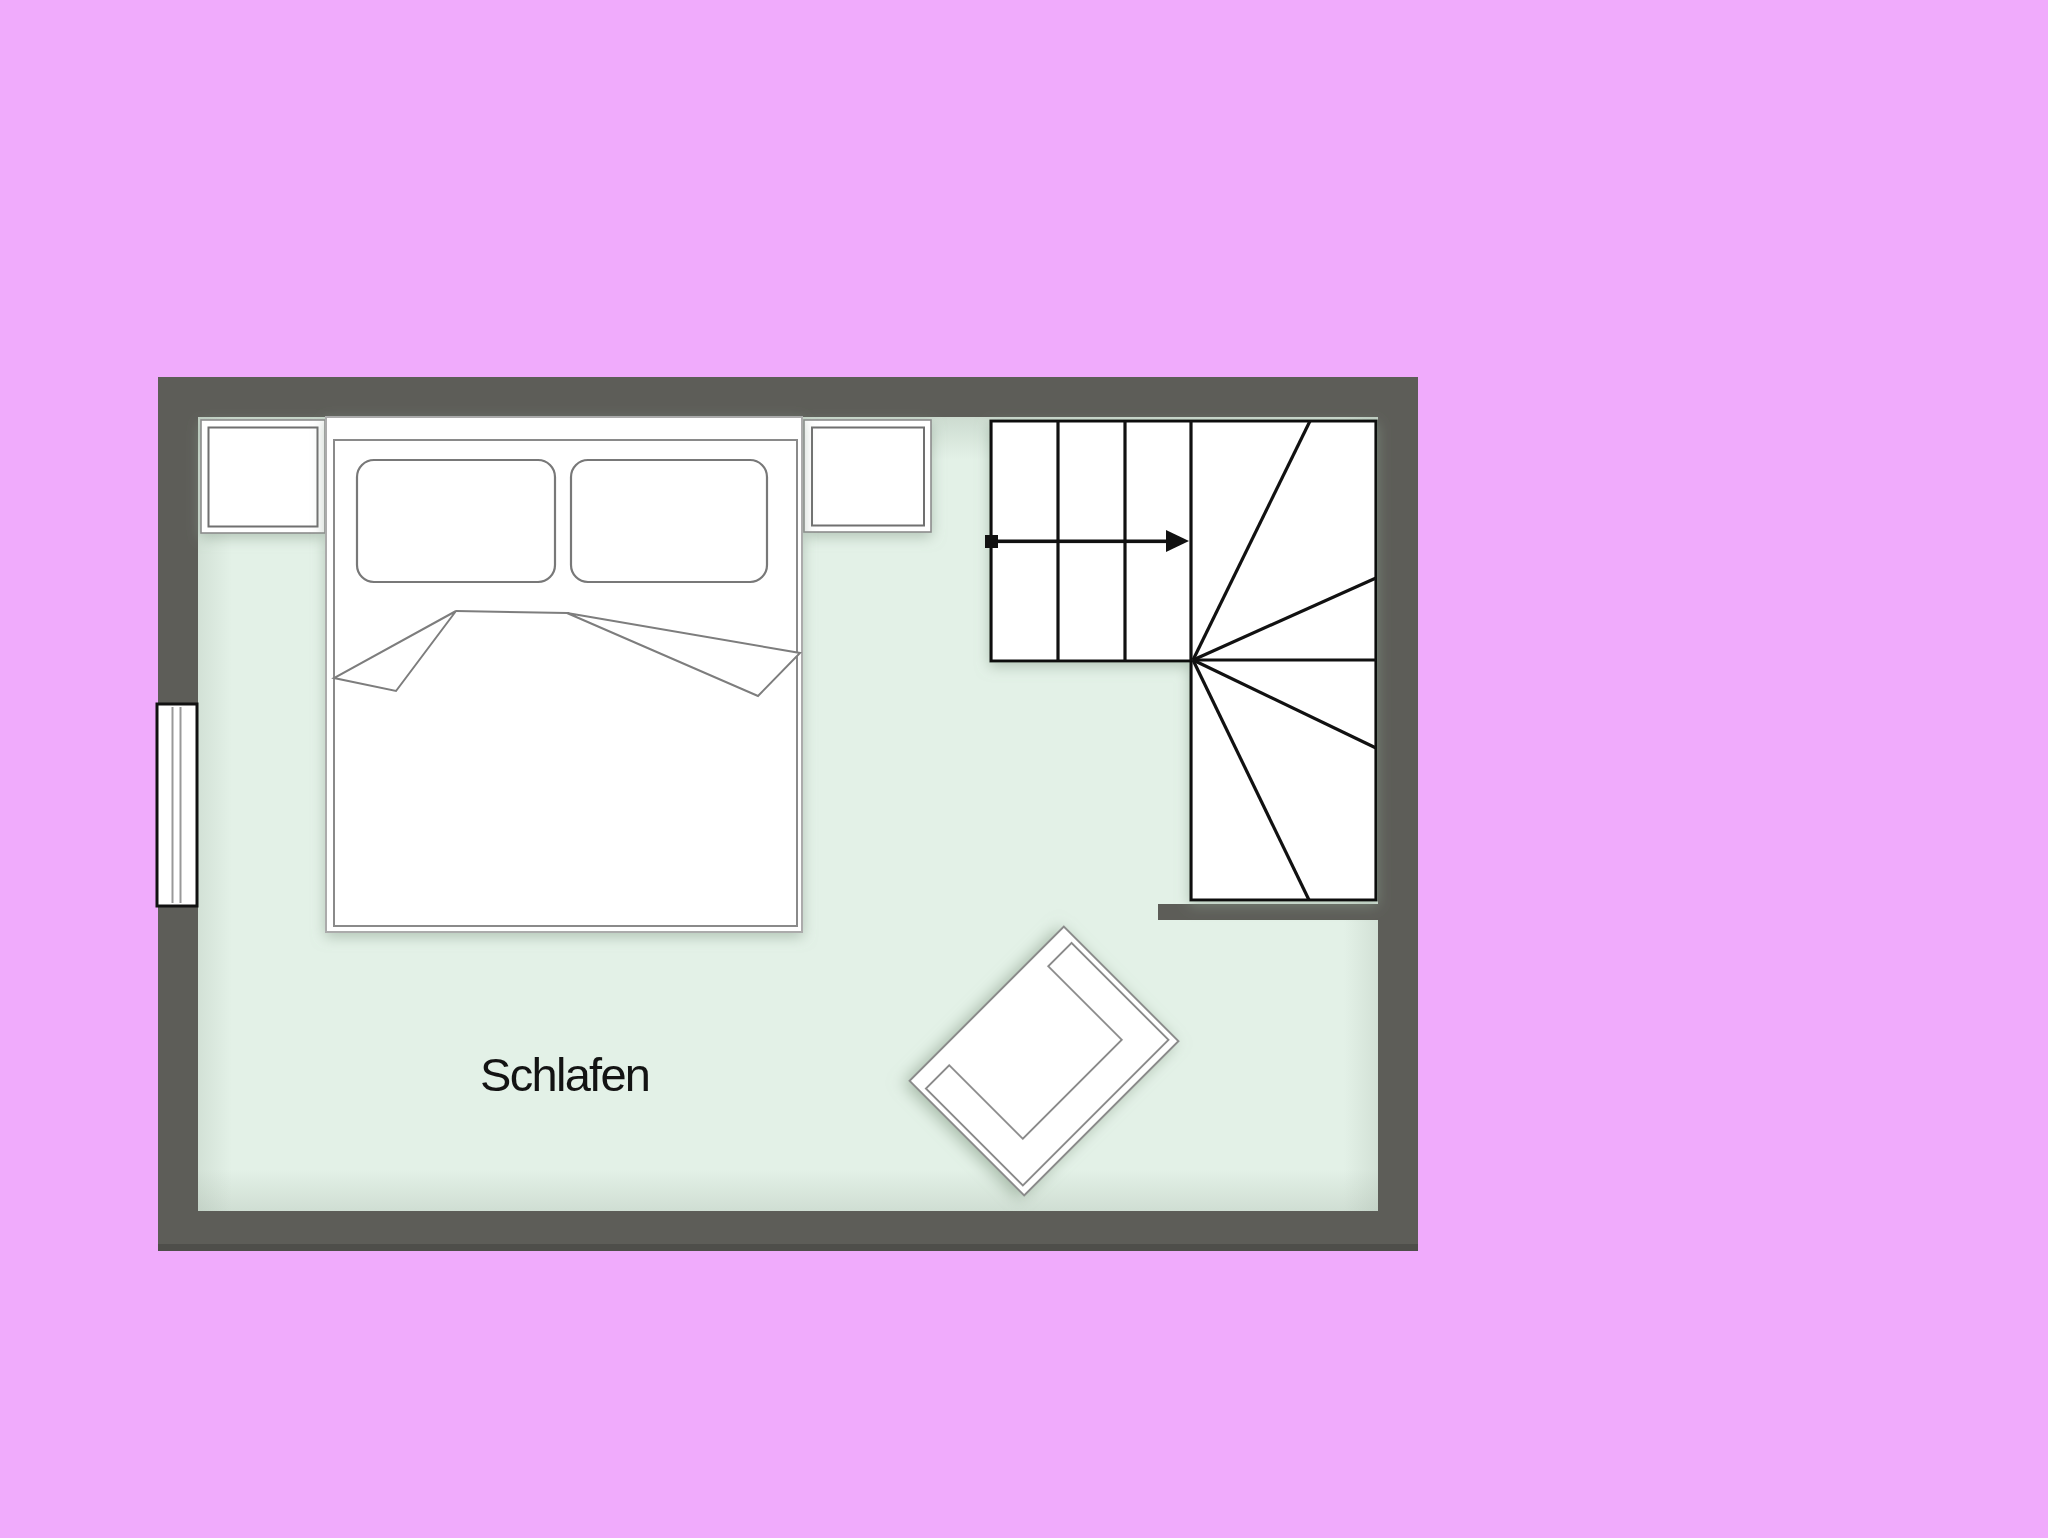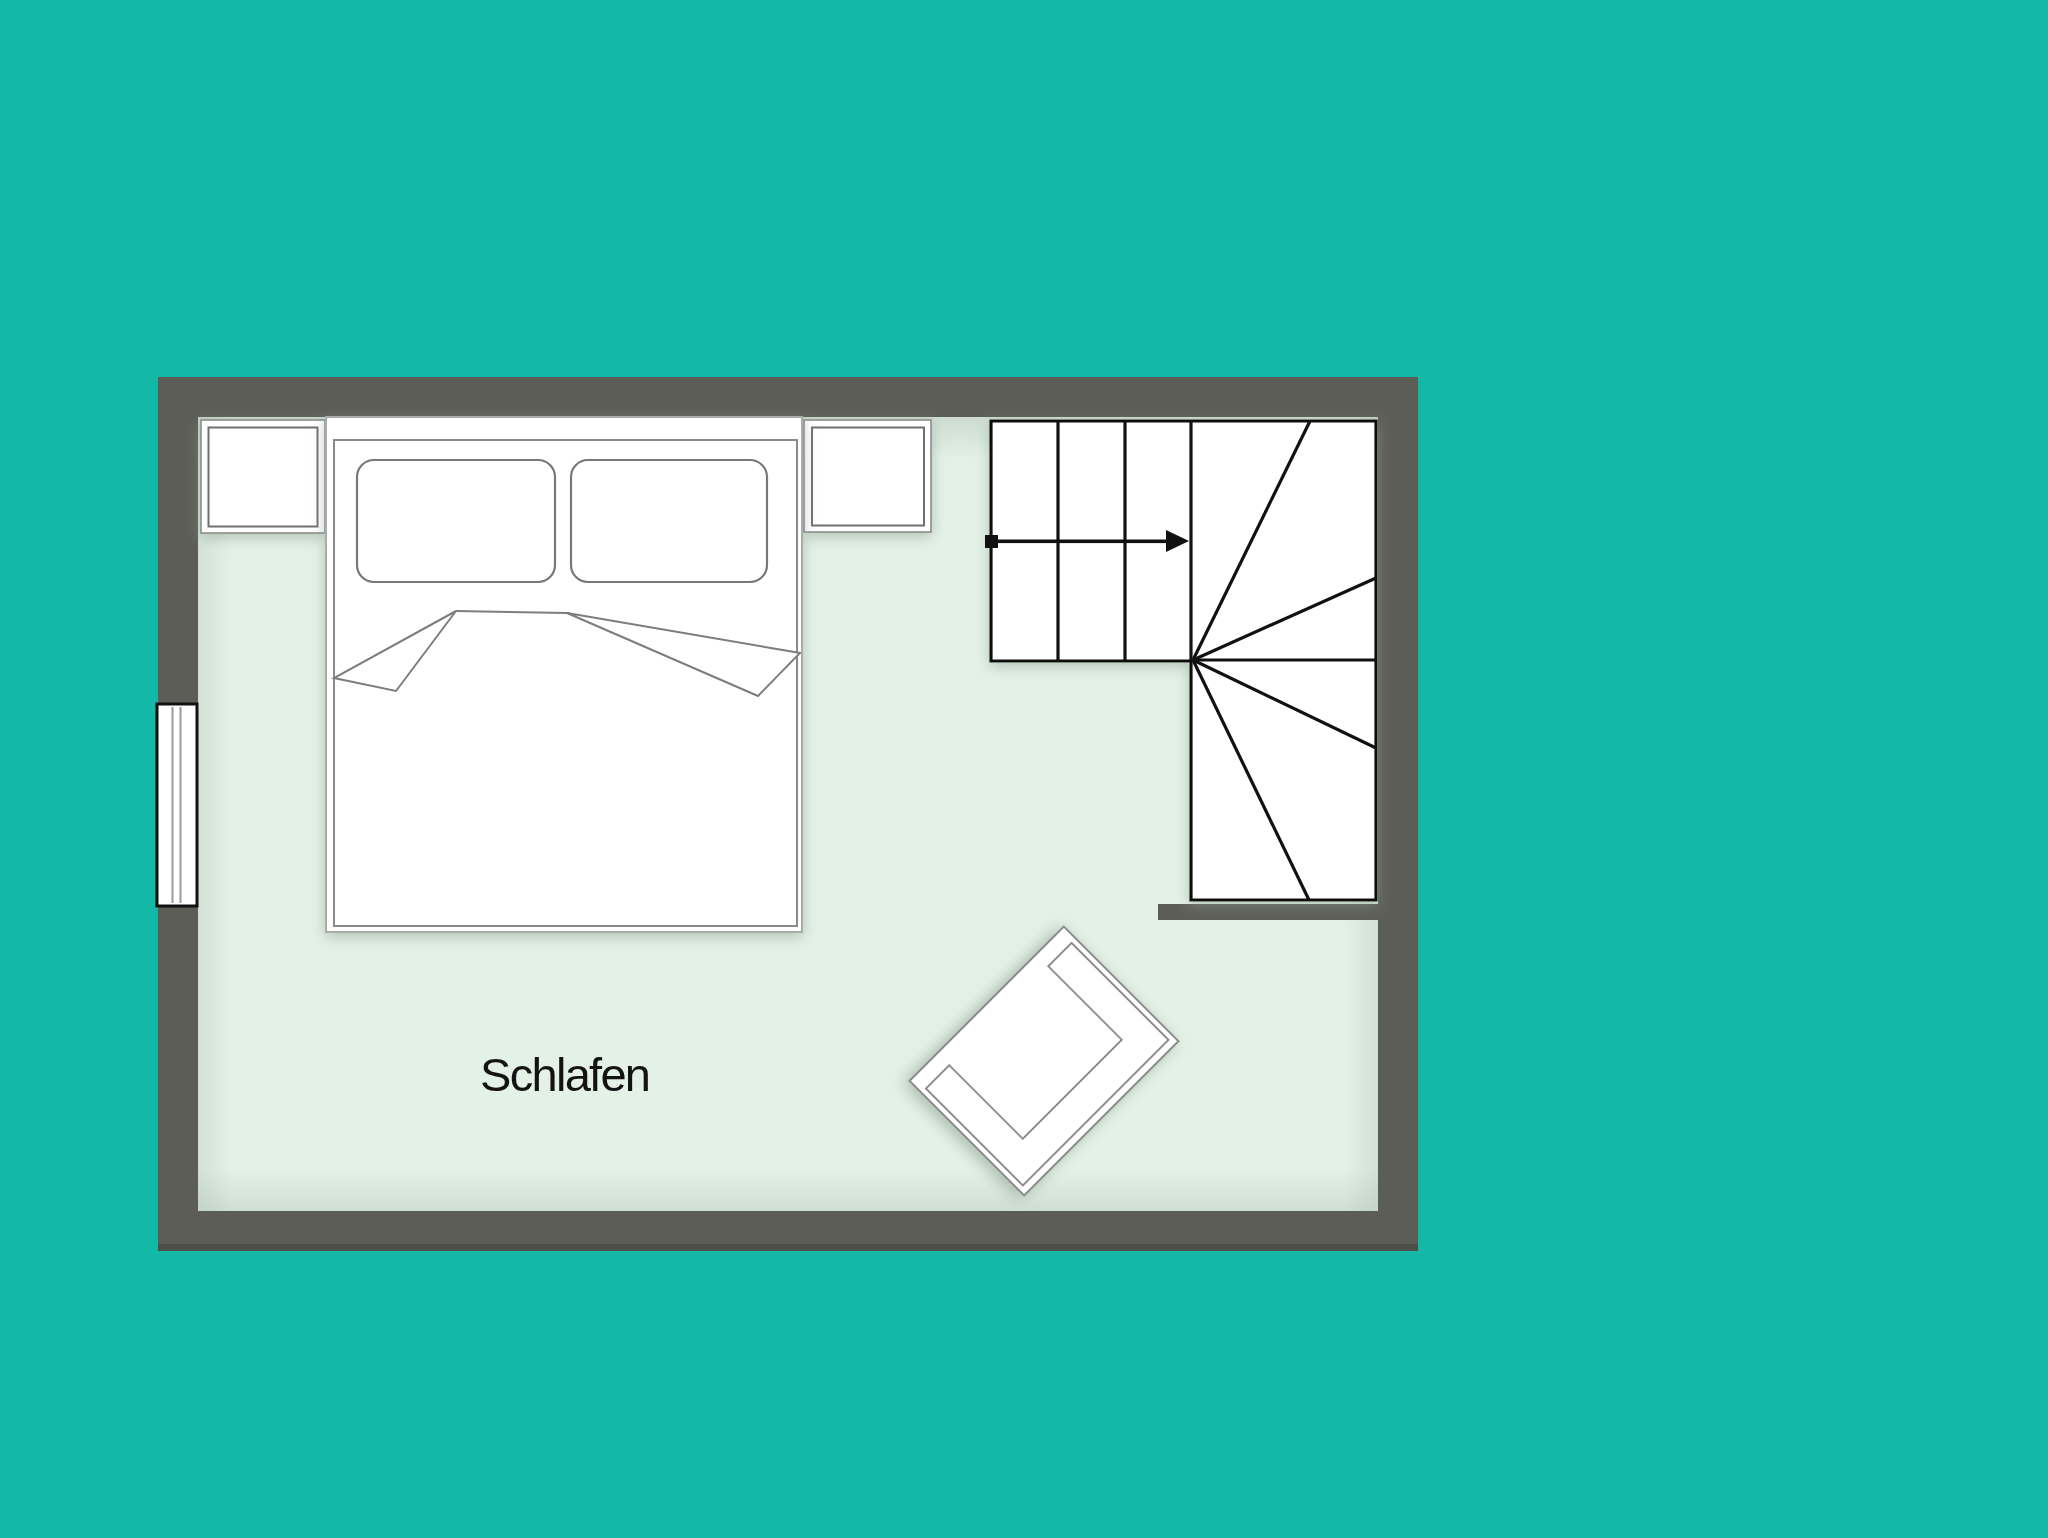--- a/index.html
+++ b/index.html
@@ -1,16 +1,16 @@
 <!DOCTYPE html>
 <html><head>
 <meta charset="utf-8">
 <style>
   html,body{margin:0;padding:0;background:#ffffff;}
-  .page{position:relative;width:2048px;height:1538px;background:#14b8a6;overflow:hidden;
+  .page{position:relative;width:2048px;height:1538px;background:#f0abfc;overflow:hidden;
         font-family:"Liberation Sans", sans-serif;}
 </style>
 </head>
 <body>
 <div class="page">
 <svg width="2048" height="1538" viewBox="0 0 2048 1538" xmlns="http://www.w3.org/2000/svg">
   <defs>
     <filter id="soft" x="-30%" y="-30%" width="160%" height="160%">
       <feDropShadow dx="0" dy="4" stdDeviation="7" flood-color="#8aa08f" flood-opacity="0.55"></feDropShadow>
     </filter>

